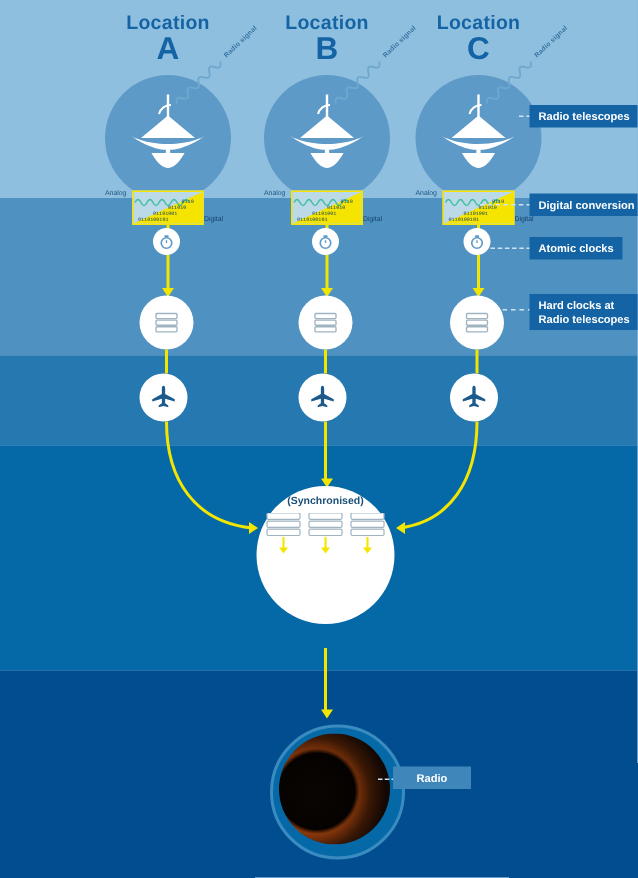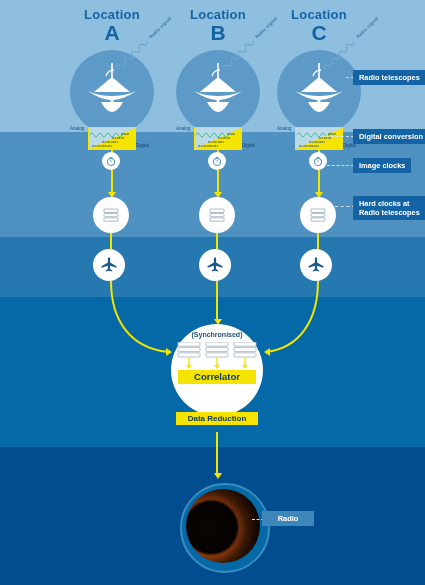--- a/index.html
+++ b/index.html
@@ -339,35 +339,33 @@
       <line x1="13" y1="16" x2="13" y2="24"></line>
       <line x1="41" y1="16" x2="41" y2="24"></line>
       <line x1="69" y1="16" x2="69" y2="24"></line>
     </g>
     <g fill="#f2e600">
       <polygon points="10,23 16,23 13,27"></polygon>
       <polygon points="38,23 44,23 41,27"></polygon>
       <polygon points="66,23 72,23 69,27"></polygon>
     </g>
   </svg>
-  <div class="corr-box" style="left:178px;top:370px;width:78px;">Correlator</div>
-
-  <div class="dr-box" style="left:176px;top:412px;width:82px;">Data Reduction</div>
+
 
   <div class="bh-ring" style="left:180px;top:483px;"></div>
   <div class="bh" style="left:186px;top:489px;"></div>
 
   <div class="lead" style="left:346px;top:77px;width:8px;"></div>
   <div class="callout" style="left:353px;top:70px;">Radio telescopes</div>
 
   <div class="lead" style="left:320px;top:136px;width:34px;"></div>
   <div class="callout" style="left:353px;top:129px;">Digital conversion</div>
 
   <div class="lead" style="left:327px;top:165px;width:27px;"></div>
-  <div class="callout" style="left:353px;top:158px;">Image clocks</div>
+  <div class="callout" style="left:353px;top:158px;">Atomic clocks</div>
 
   <div class="lead" style="left:335px;top:206px;width:20px;"></div>
   <div class="callout" style="left:353px;top:196px;">
     <div>Hard clocks at</div>
     <div>Radio telescopes</div>
   </div>
 
   <div class="lead" style="left:252px;top:519px;width:12px;"></div>
   <div class="callout img" style="left:262px;top:511px;width:52px;text-align:center;padding:3px 0;">Radio</div>
 

